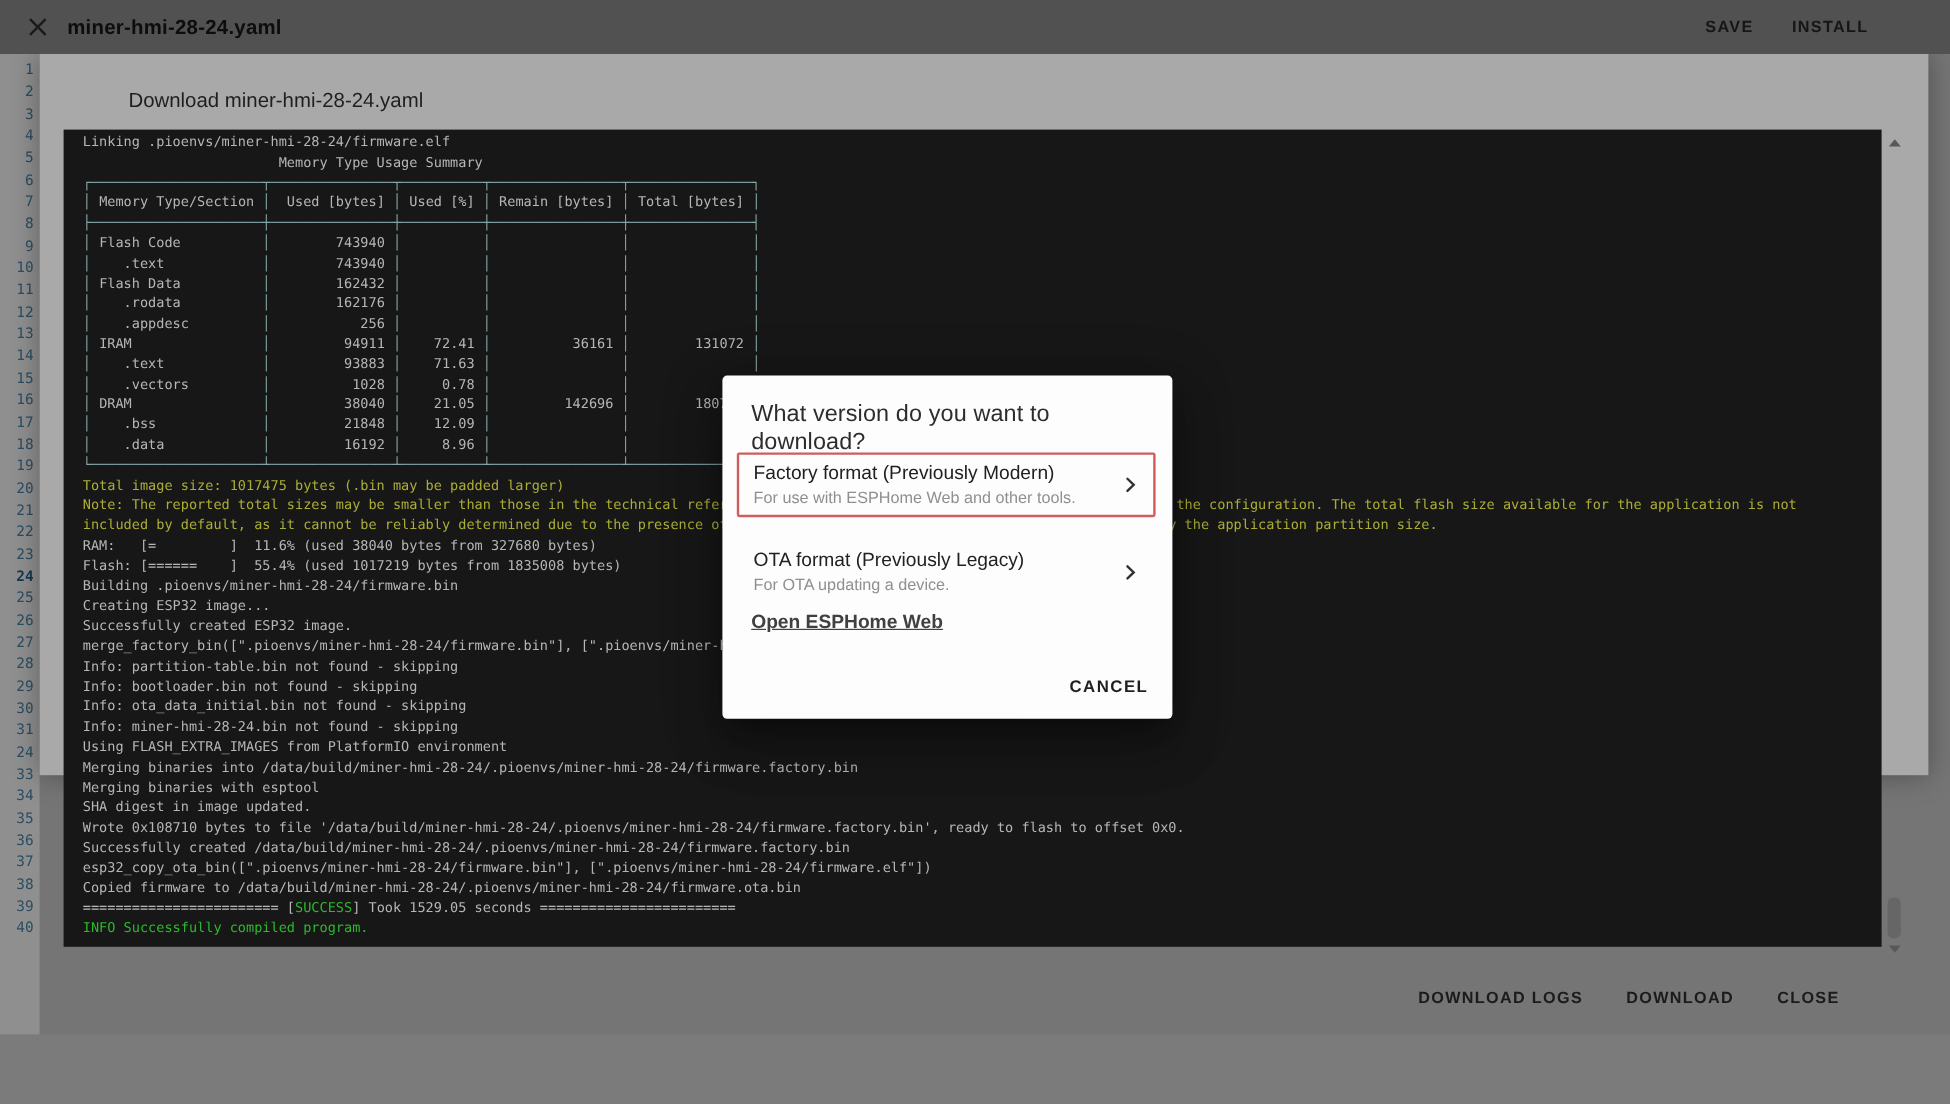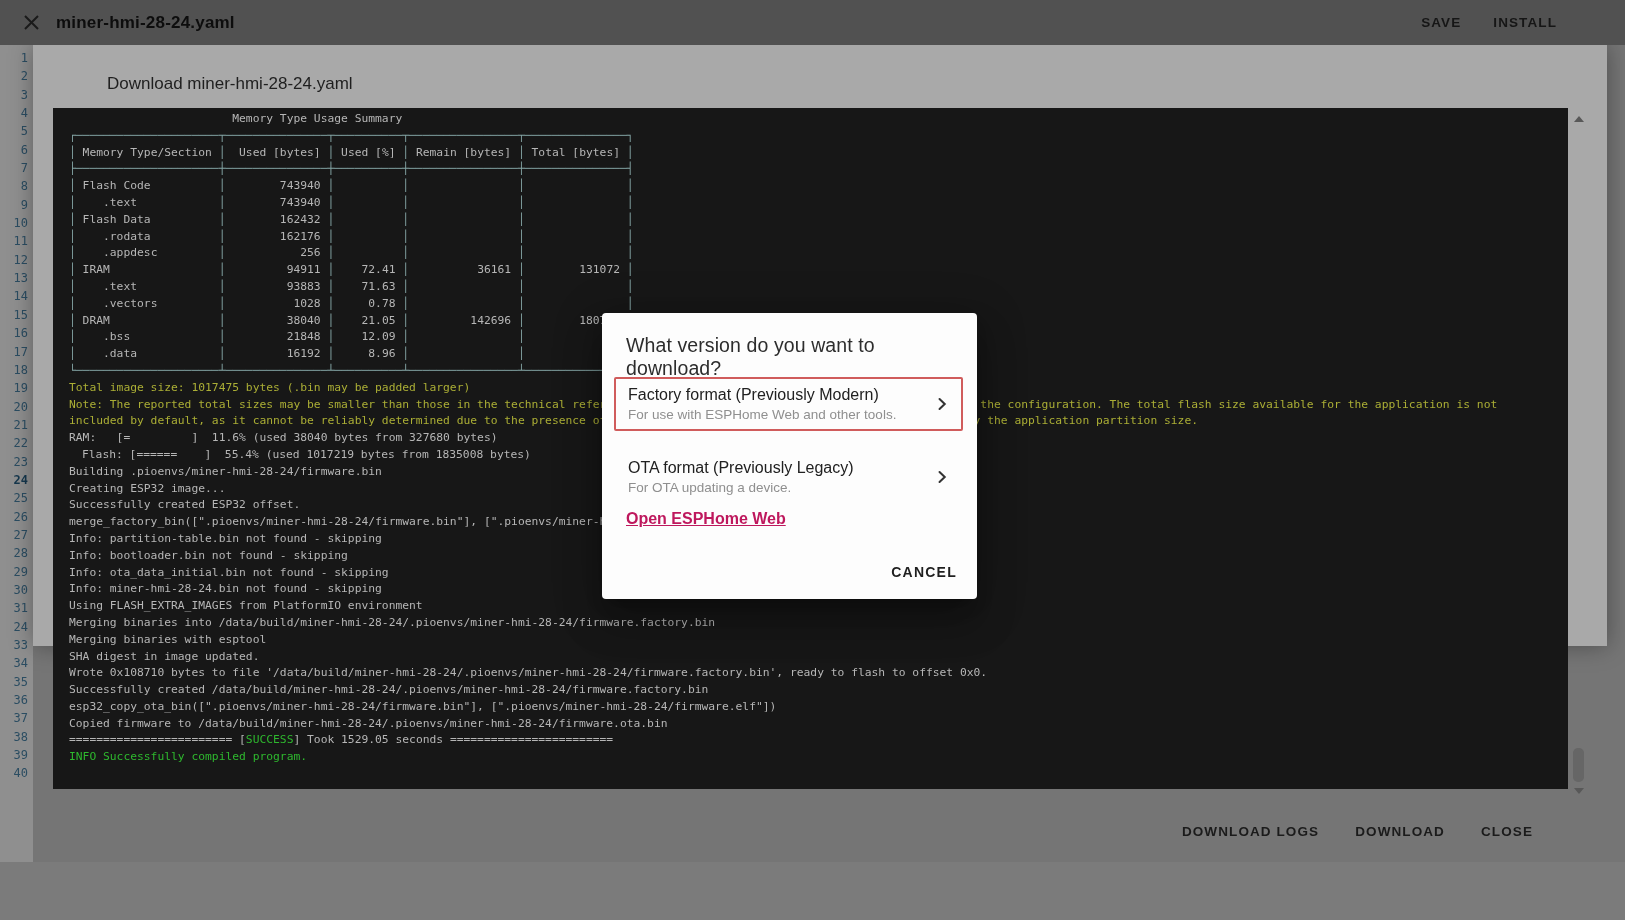--- a/index.html
+++ b/index.html
@@ -171,44 +171,45 @@
   <div class="topbar-actions">
     <button class="bar-btn">SAVE</button>
     <button class="bar-btn">INSTALL</button>
   </div>
 </header>
 
 <section class="dl-modal">
   <h2 class="dl-title">Download miner-hmi-28-24.yaml</h2>
 
   <div class="terminal">
+      <div class="tline"><span style="color: rgb(182, 182, 182);">Linking .pioenvs/miner-hmi-28-24/firmware.elf</span></div>
       <div class="tline"><span style="color: rgb(182, 182, 182);">                        Memory Type Usage Summary</span></div>
       <div class="tline"><span style="color: rgb(132, 165, 165);">┌─────────────────────┬───────────────┬──────────┬────────────────┬───────────────┐</span></div>
       <div class="tline"><span style="color: rgb(132, 165, 165);">│</span><span style="color: rgb(182, 182, 182);"> Memory Type/Section </span><span style="color: rgb(132, 165, 165);">│</span><span style="color: rgb(182, 182, 182);">  Used [bytes] </span><span style="color: rgb(132, 165, 165);">│</span><span style="color: rgb(182, 182, 182);"> Used [%] </span><span style="color: rgb(132, 165, 165);">│</span><span style="color: rgb(182, 182, 182);"> Remain [bytes] </span><span style="color: rgb(132, 165, 165);">│</span><span style="color: rgb(182, 182, 182);"> Total [bytes] </span><span style="color: rgb(132, 165, 165);">│</span></div>
       <div class="tline"><span style="color: rgb(132, 165, 165);">├─────────────────────┼───────────────┼──────────┼────────────────┼───────────────┤</span></div>
       <div class="tline"><span style="color: rgb(132, 165, 165);">│</span><span style="color: rgb(182, 182, 182);"> Flash Code          </span><span style="color: rgb(132, 165, 165);">│</span><span style="color: rgb(182, 182, 182);">        743940 </span><span style="color: rgb(132, 165, 165);">│</span><span style="color: rgb(182, 182, 182);">          </span><span style="color: rgb(132, 165, 165);">│</span><span style="color: rgb(182, 182, 182);">                </span><span style="color: rgb(132, 165, 165);">│</span><span style="color: rgb(182, 182, 182);">               </span><span style="color: rgb(132, 165, 165);">│</span></div>
       <div class="tline"><span style="color: rgb(132, 165, 165);">│</span><span style="color: rgb(182, 182, 182);">    .text            </span><span style="color: rgb(132, 165, 165);">│</span><span style="color: rgb(182, 182, 182);">        743940 </span><span style="color: rgb(132, 165, 165);">│</span><span style="color: rgb(182, 182, 182);">          </span><span style="color: rgb(132, 165, 165);">│</span><span style="color: rgb(182, 182, 182);">                </span><span style="color: rgb(132, 165, 165);">│</span><span style="color: rgb(182, 182, 182);">               </span><span style="color: rgb(132, 165, 165);">│</span></div>
       <div class="tline"><span style="color: rgb(132, 165, 165);">│</span><span style="color: rgb(182, 182, 182);"> Flash Data          </span><span style="color: rgb(132, 165, 165);">│</span><span style="color: rgb(182, 182, 182);">        162432 </span><span style="color: rgb(132, 165, 165);">│</span><span style="color: rgb(182, 182, 182);">          </span><span style="color: rgb(132, 165, 165);">│</span><span style="color: rgb(182, 182, 182);">                </span><span style="color: rgb(132, 165, 165);">│</span><span style="color: rgb(182, 182, 182);">               </span><span style="color: rgb(132, 165, 165);">│</span></div>
       <div class="tline"><span style="color: rgb(132, 165, 165);">│</span><span style="color: rgb(182, 182, 182);">    .rodata          </span><span style="color: rgb(132, 165, 165);">│</span><span style="color: rgb(182, 182, 182);">        162176 </span><span style="color: rgb(132, 165, 165);">│</span><span style="color: rgb(182, 182, 182);">          </span><span style="color: rgb(132, 165, 165);">│</span><span style="color: rgb(182, 182, 182);">                </span><span style="color: rgb(132, 165, 165);">│</span><span style="color: rgb(182, 182, 182);">               </span><span style="color: rgb(132, 165, 165);">│</span></div>
       <div class="tline"><span style="color: rgb(132, 165, 165);">│</span><span style="color: rgb(182, 182, 182);">    .appdesc         </span><span style="color: rgb(132, 165, 165);">│</span><span style="color: rgb(182, 182, 182);">           256 </span><span style="color: rgb(132, 165, 165);">│</span><span style="color: rgb(182, 182, 182);">          </span><span style="color: rgb(132, 165, 165);">│</span><span style="color: rgb(182, 182, 182);">                </span><span style="color: rgb(132, 165, 165);">│</span><span style="color: rgb(182, 182, 182);">               </span><span style="color: rgb(132, 165, 165);">│</span></div>
       <div class="tline"><span style="color: rgb(132, 165, 165);">│</span><span style="color: rgb(182, 182, 182);"> IRAM                </span><span style="color: rgb(132, 165, 165);">│</span><span style="color: rgb(182, 182, 182);">         94911 </span><span style="color: rgb(132, 165, 165);">│</span><span style="color: rgb(182, 182, 182);">    72.41 </span><span style="color: rgb(132, 165, 165);">│</span><span style="color: rgb(182, 182, 182);">          36161 </span><span style="color: rgb(132, 165, 165);">│</span><span style="color: rgb(182, 182, 182);">        131072 </span><span style="color: rgb(132, 165, 165);">│</span></div>
       <div class="tline"><span style="color: rgb(132, 165, 165);">│</span><span style="color: rgb(182, 182, 182);">    .text            </span><span style="color: rgb(132, 165, 165);">│</span><span style="color: rgb(182, 182, 182);">         93883 </span><span style="color: rgb(132, 165, 165);">│</span><span style="color: rgb(182, 182, 182);">    71.63 </span><span style="color: rgb(132, 165, 165);">│</span><span style="color: rgb(182, 182, 182);">                </span><span style="color: rgb(132, 165, 165);">│</span><span style="color: rgb(182, 182, 182);">               </span><span style="color: rgb(132, 165, 165);">│</span></div>
       <div class="tline"><span style="color: rgb(132, 165, 165);">│</span><span style="color: rgb(182, 182, 182);">    .vectors         </span><span style="color: rgb(132, 165, 165);">│</span><span style="color: rgb(182, 182, 182);">          1028 </span><span style="color: rgb(132, 165, 165);">│</span><span style="color: rgb(182, 182, 182);">     0.78 </span><span style="color: rgb(132, 165, 165);">│</span><span style="color: rgb(182, 182, 182);">                </span><span style="color: rgb(132, 165, 165);">│</span><span style="color: rgb(182, 182, 182);">               </span><span style="color: rgb(132, 165, 165);">│</span></div>
       <div class="tline"><span style="color: rgb(132, 165, 165);">│</span><span style="color: rgb(182, 182, 182);"> DRAM                </span><span style="color: rgb(132, 165, 165);">│</span><span style="color: rgb(182, 182, 182);">         38040 </span><span style="color: rgb(132, 165, 165);">│</span><span style="color: rgb(182, 182, 182);">    21.05 </span><span style="color: rgb(132, 165, 165);">│</span><span style="color: rgb(182, 182, 182);">         142696 </span><span style="color: rgb(132, 165, 165);">│</span><span style="color: rgb(182, 182, 182);">        180736 </span><span style="color: rgb(132, 165, 165);">│</span></div>
       <div class="tline"><span style="color: rgb(132, 165, 165);">│</span><span style="color: rgb(182, 182, 182);">    .bss             </span><span style="color: rgb(132, 165, 165);">│</span><span style="color: rgb(182, 182, 182);">         21848 </span><span style="color: rgb(132, 165, 165);">│</span><span style="color: rgb(182, 182, 182);">    12.09 </span><span style="color: rgb(132, 165, 165);">│</span><span style="color: rgb(182, 182, 182);">                </span><span style="color: rgb(132, 165, 165);">│</span><span style="color: rgb(182, 182, 182);">               </span><span style="color: rgb(132, 165, 165);">│</span></div>
       <div class="tline"><span style="color: rgb(132, 165, 165);">│</span><span style="color: rgb(182, 182, 182);">    .data            </span><span style="color: rgb(132, 165, 165);">│</span><span style="color: rgb(182, 182, 182);">         16192 </span><span style="color: rgb(132, 165, 165);">│</span><span style="color: rgb(182, 182, 182);">     8.96 </span><span style="color: rgb(132, 165, 165);">│</span><span style="color: rgb(182, 182, 182);">                </span><span style="color: rgb(132, 165, 165);">│</span><span style="color: rgb(182, 182, 182);">               </span><span style="color: rgb(132, 165, 165);">│</span></div>
       <div class="tline"><span style="color: rgb(132, 165, 165);">└─────────────────────┴───────────────┴──────────┴────────────────┴───────────────┘</span></div>
       <div class="tline"><span style="color: rgb(171, 174, 53);">Total image size: 1017475 bytes (.bin may be padded larger)</span></div>
       <div class="tline"><span style="color: rgb(171, 174, 53);">Note: The reported total sizes may be smaller than those in the technical reference manual due to some sections not being included in the configuration. The total flash size available for the application is not</span></div>
       <div class="tline"><span style="color: rgb(171, 174, 53);">included by default, as it cannot be reliably determined due to the presence of padding gaps. The usable flash amount is determined by the application partition size.</span></div>
       <div class="tline"><span style="color: rgb(182, 182, 182);">RAM:   [=         ]  11.6% (used 38040 bytes from 327680 bytes)</span></div>
-      <div class="tline"><span style="color: rgb(182, 182, 182); margin-left: 13px;">Flash: [======    ]  55.4% (used 1017219 bytes from 1835008 bytes)</span></div>
+      <div class="tline"><span style="color: rgb(182, 182, 182);">Flash: [======    ]  55.4% (used 1017219 bytes from 1835008 bytes)</span></div>
       <div class="tline"><span style="color: rgb(182, 182, 182);">Building .pioenvs/miner-hmi-28-24/firmware.bin</span></div>
       <div class="tline"><span style="color: rgb(182, 182, 182);">Creating ESP32 image...</span></div>
-      <div class="tline"><span style="color: rgb(182, 182, 182);">Successfully created ESP32 offset.</span></div>
+      <div class="tline"><span style="color: rgb(182, 182, 182);">Successfully created ESP32 image.</span></div>
       <div class="tline"><span style="color: rgb(182, 182, 182);">merge_factory_bin([".pioenvs/miner-hmi-28-24/firmware.bin"], [".pioenvs/miner-hmi-28-24/firmware.elf"])</span></div>
       <div class="tline"><span style="color: rgb(182, 182, 182);">Info: partition-table.bin not found - skipping</span></div>
       <div class="tline"><span style="color: rgb(182, 182, 182);">Info: bootloader.bin not found - skipping</span></div>
       <div class="tline"><span style="color: rgb(182, 182, 182);">Info: ota_data_initial.bin not found - skipping</span></div>
       <div class="tline"><span style="color: rgb(182, 182, 182);">Info: miner-hmi-28-24.bin not found - skipping</span></div>
       <div class="tline"><span style="color: rgb(182, 182, 182);">Using FLASH_EXTRA_IMAGES from PlatformIO environment</span></div>
       <div class="tline"><span style="color: rgb(182, 182, 182);">Merging binaries into /data/build/miner-hmi-28-24/.pioenvs/miner-hmi-28-24/firmware.factory.bin</span></div>
       <div class="tline"><span style="color: rgb(182, 182, 182);">Merging binaries with esptool</span></div>
       <div class="tline"><span style="color: rgb(182, 182, 182);">SHA digest in image updated.</span></div>
       <div class="tline"><span style="color: rgb(182, 182, 182);">Wrote 0x108710 bytes to file '/data/build/miner-hmi-28-24/.pioenvs/miner-hmi-28-24/firmware.factory.bin', ready to flash to offset 0x0.</span></div>
@@ -252,18 +253,18 @@
       <span class="vd-opt-label" style="display:block;">Factory format (Previously Modern)</span>
       <span class="vd-opt-desc" style="display:block;">For use with ESPHome Web and other tools.</span>
     </span>
     <span style="display:flex;">
       <svg width="22" height="22" viewBox="0 0 24 24">
           <path d="M9.3 6.5 L15 12 L9.3 17.5" stroke="#333" stroke-width="2.2" fill="none" stroke-linecap="round"></path>
         </svg>
     </span>
   </button>
 
-  <a class="vd-link" style="color: #be185d;">Open ESPHome Web</a>
+  <a class="vd-link" style="color: #404040;">Open ESPHome Web</a>
 
   <div class="vd-actions">
     <button class="vd-cancel">CANCEL</button>
   </div>
 </section>
 
 </body></html>

